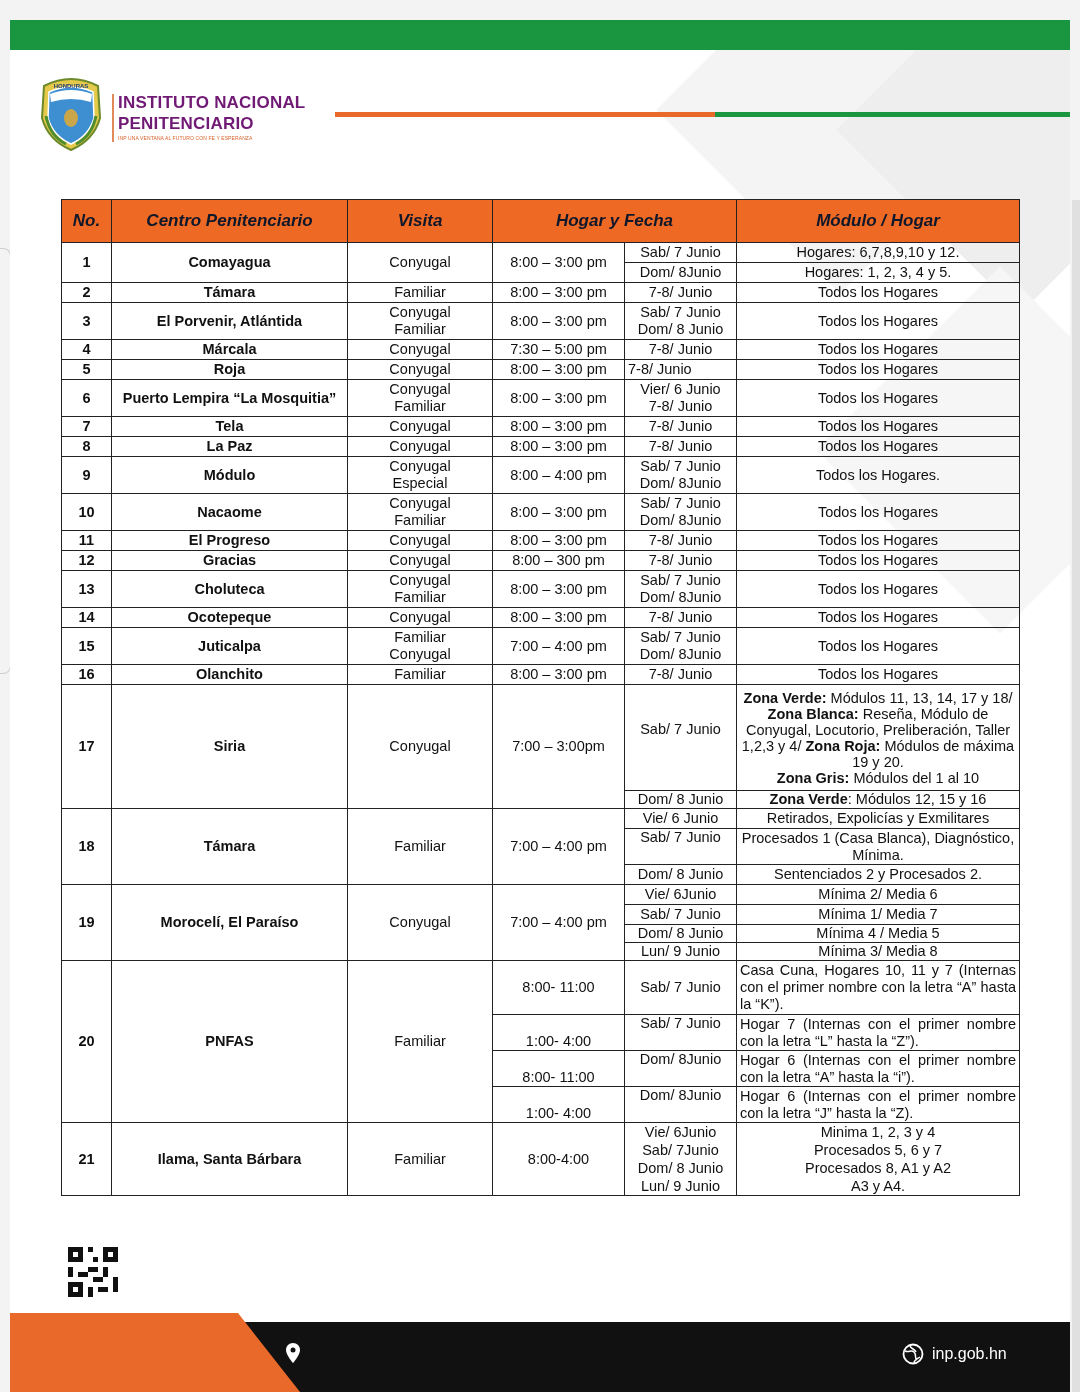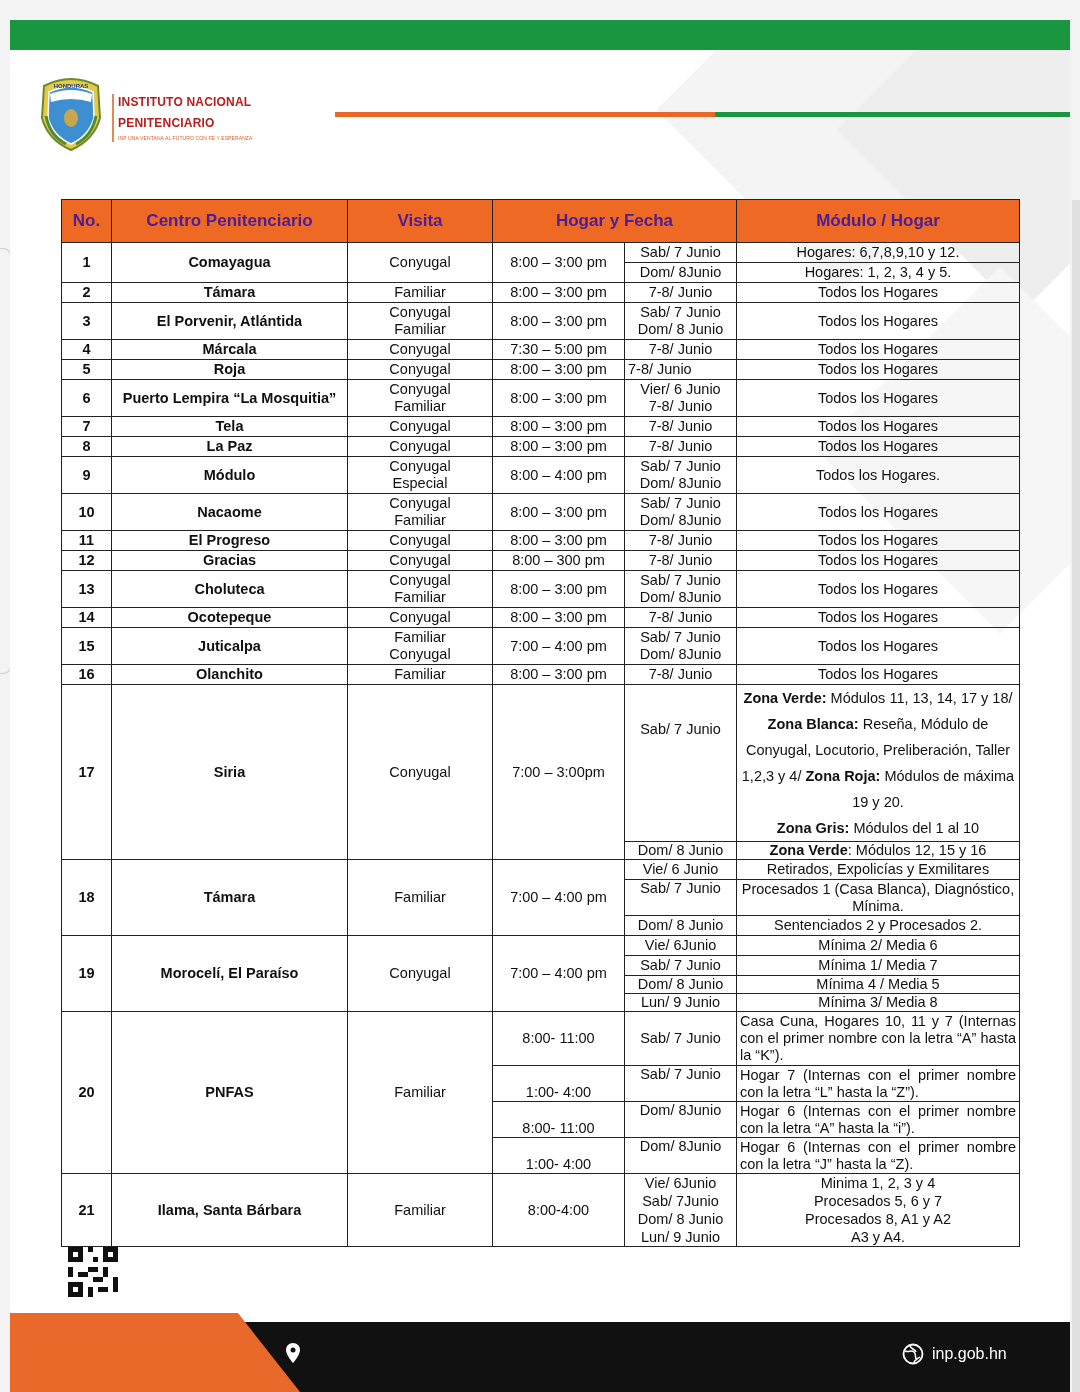--- a/index.html
+++ b/index.html
@@ -2,26 +2,26 @@
 <html><head>
 <meta charset="utf-8">
 <style>
   html,body{margin:0;padding:0;}
   body{width:1080px;height:1392px;background:#f3f3f3;position:relative;overflow:hidden;font-family:"Liberation Sans",sans-serif;}
   .page{position:absolute;left:10px;top:20px;width:1060px;height:1372px;background:#ffffff;overflow:hidden;}
   .bg-deco{position:absolute;width:260px;height:260px;background:#f4f4f4;transform:rotate(45deg);}
   .topbar{position:absolute;left:0;top:0;width:1060px;height:30px;background:#1a9640;}
   .logo{position:absolute;left:26px;top:56px;width:70px;height:76px;}
   .logo-sep{position:absolute;left:102px;top:74px;width:2px;height:48px;background:#e08a5a;}
-  .brand{position:absolute;left:108px;top:72px;color:#b91c1c;font-weight:bold;font-size:12px;line-height:21px;letter-spacing:0.2px;}
+  .brand{position:absolute;left:108px;top:72px;color:#701a75;font-weight:bold;font-size:17px;line-height:21px;letter-spacing:0.2px;}
   .tagline{position:absolute;left:108px;top:115px;color:#d9602a;font-size:5px;letter-spacing:0.1px;}
   .line-orange{position:absolute;left:325px;top:92px;width:380px;height:5px;background:#e8692a;}
   .line-green{position:absolute;left:705px;top:92px;width:355px;height:5px;background:#1a9640;}
   table.sched{position:absolute;left:51px;top:179px;width:958px;border-collapse:collapse;table-layout:fixed;font-size:14.5px;color:#111;}
-  table.sched th{background:#ee6a24;color:#4c1d95;font-weight:bold;font-size:17px;height:40px;border:1px solid #222;text-align:center;}
+  table.sched th{background:#ee6a24;color:#0f172a;font-weight:bold;font-size:17px;height:40px;border:1px solid #222;text-align:center;font-style:italic;}
   table.sched td{border:1px solid #222;text-align:center;padding:0 3px;line-height:17px;vertical-align:middle;}
   .num{font-weight:bold;}
   .center{font-weight:bold;}
   .just{text-align:justify !important;}
   .qr{position:absolute;left:58px;top:1227px;width:50px;height:50px;}
   .footer-dark{position:absolute;left:0;top:1302px;width:1060px;height:70px;background:#111111;}
   .footer-orange{position:absolute;left:0;top:1293px;width:290px;height:79px;background:#e8692a;clip-path:polygon(0 0,228px 0,290px 100%,0 100%);}
   .footer-addr{position:absolute;left:276px;top:1323px;color:#ffffff;font-size:16px;display:flex;align-items:center;gap:6px;}
   .footer-web{position:absolute;left:892px;top:1323px;color:#ffffff;font-size:16px;display:flex;align-items:center;gap:8px;}
   .side-handle{position:absolute;left:0;top:248px;width:10px;height:424px;border:1px solid #cfcfcf;border-left:none;border-radius:0 8px 8px 0;background:#f3f3f3;}
@@ -237,21 +237,21 @@
         <td>7-8/ Junio</td>
         <td>Todos los Hogares</td>
       </tr>
 
       <tr style="height:106px">
         <td rowspan="2" class="num">17</td>
         <td rowspan="2" class="center">Siria</td>
         <td rowspan="2">Conyugal</td>
         <td rowspan="2">7:00 – 3:00pm</td>
         <td style="vertical-align:top;padding-top:36px">Sab/ 7 Junio</td>
-        <td style="line-height:26px">
+        <td style="line-height:16px">
           <b>Zona Verde:</b><span> Módulos 11, 13, 14, 17 y 18/ </span><b>Zona Blanca:</b><span> Reseña, Módulo de Conyugal, Locutorio, Preliberación, Taller 1,2,3 y 4/ </span><b>Zona Roja:</b><span> Módulos de máxima 19 y 20.</span><br><b>Zona Gris:</b><span> Módulos del 1 al 10</span>
         </td>
       </tr>
       <tr style="height:18px">
         <td>Dom/ 8 Junio</td>
         <td><b>Zona Verde</b><span>: Módulos 12, 15 y 16</span></td>
       </tr>
 
       <tr style="height:20px">
         <td rowspan="3" class="num">18</td>

